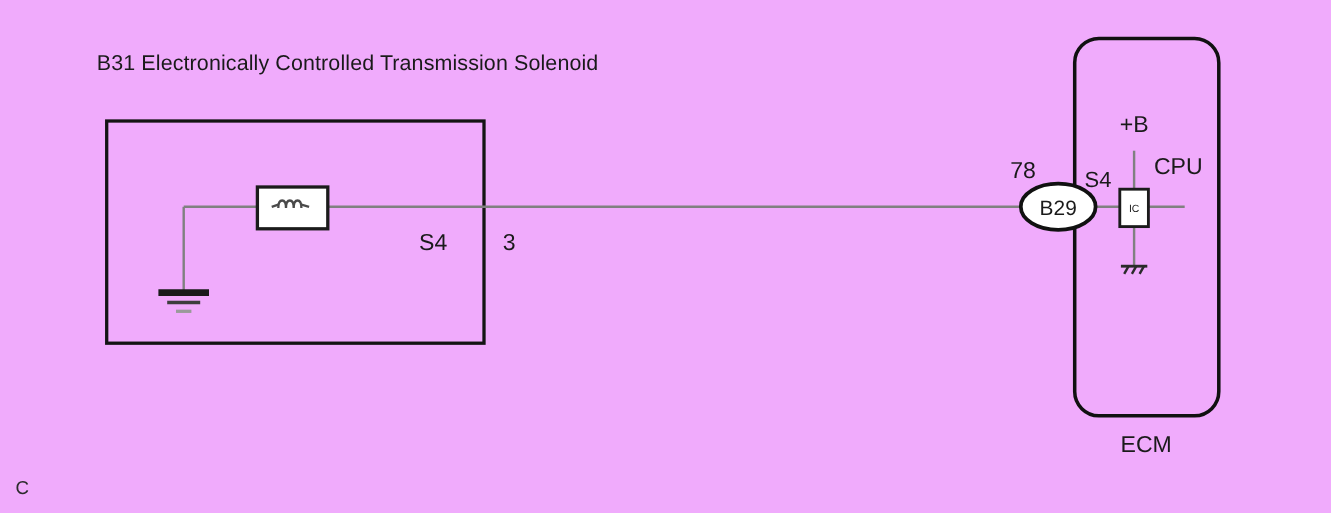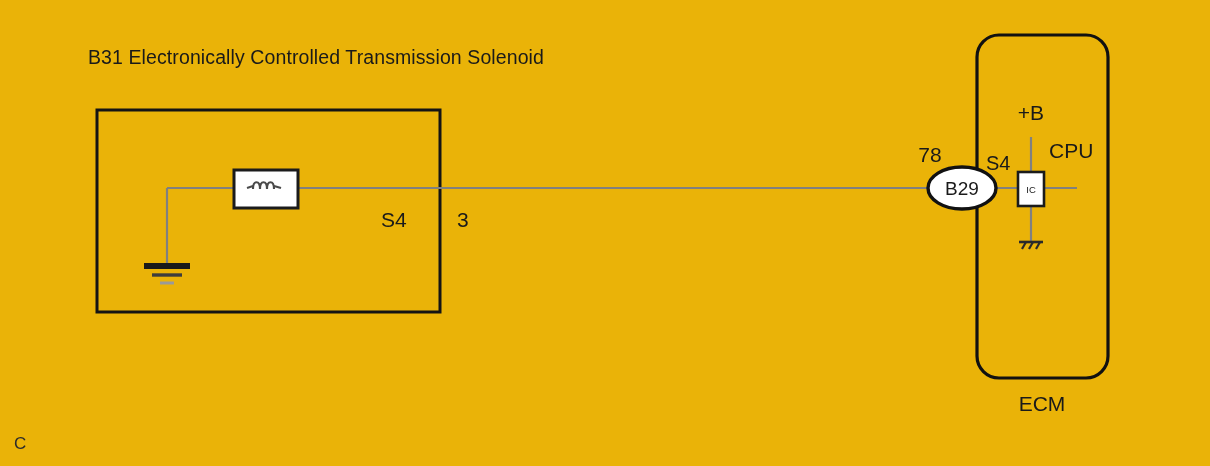--- a/index.html
+++ b/index.html
@@ -12,21 +12,21 @@
     font-family: "Liberation Sans", sans-serif;
     width: 1210px;
     height: 466px;
     overflow: hidden;
     position: relative;
   }
   #diagram-root {
     position: relative;
     width: 1210px;
     height: 466px;
-    background: #eab308;
+    background: #f0abfc;
   }
   svg.diagram-canvas {
     display: block;
     width: 1210px;
     height: 466px;
   }
   text {
     font-family: "Liberation Sans", sans-serif;
     fill: #1a1a1a;
     dominant-baseline: alphabetic;

